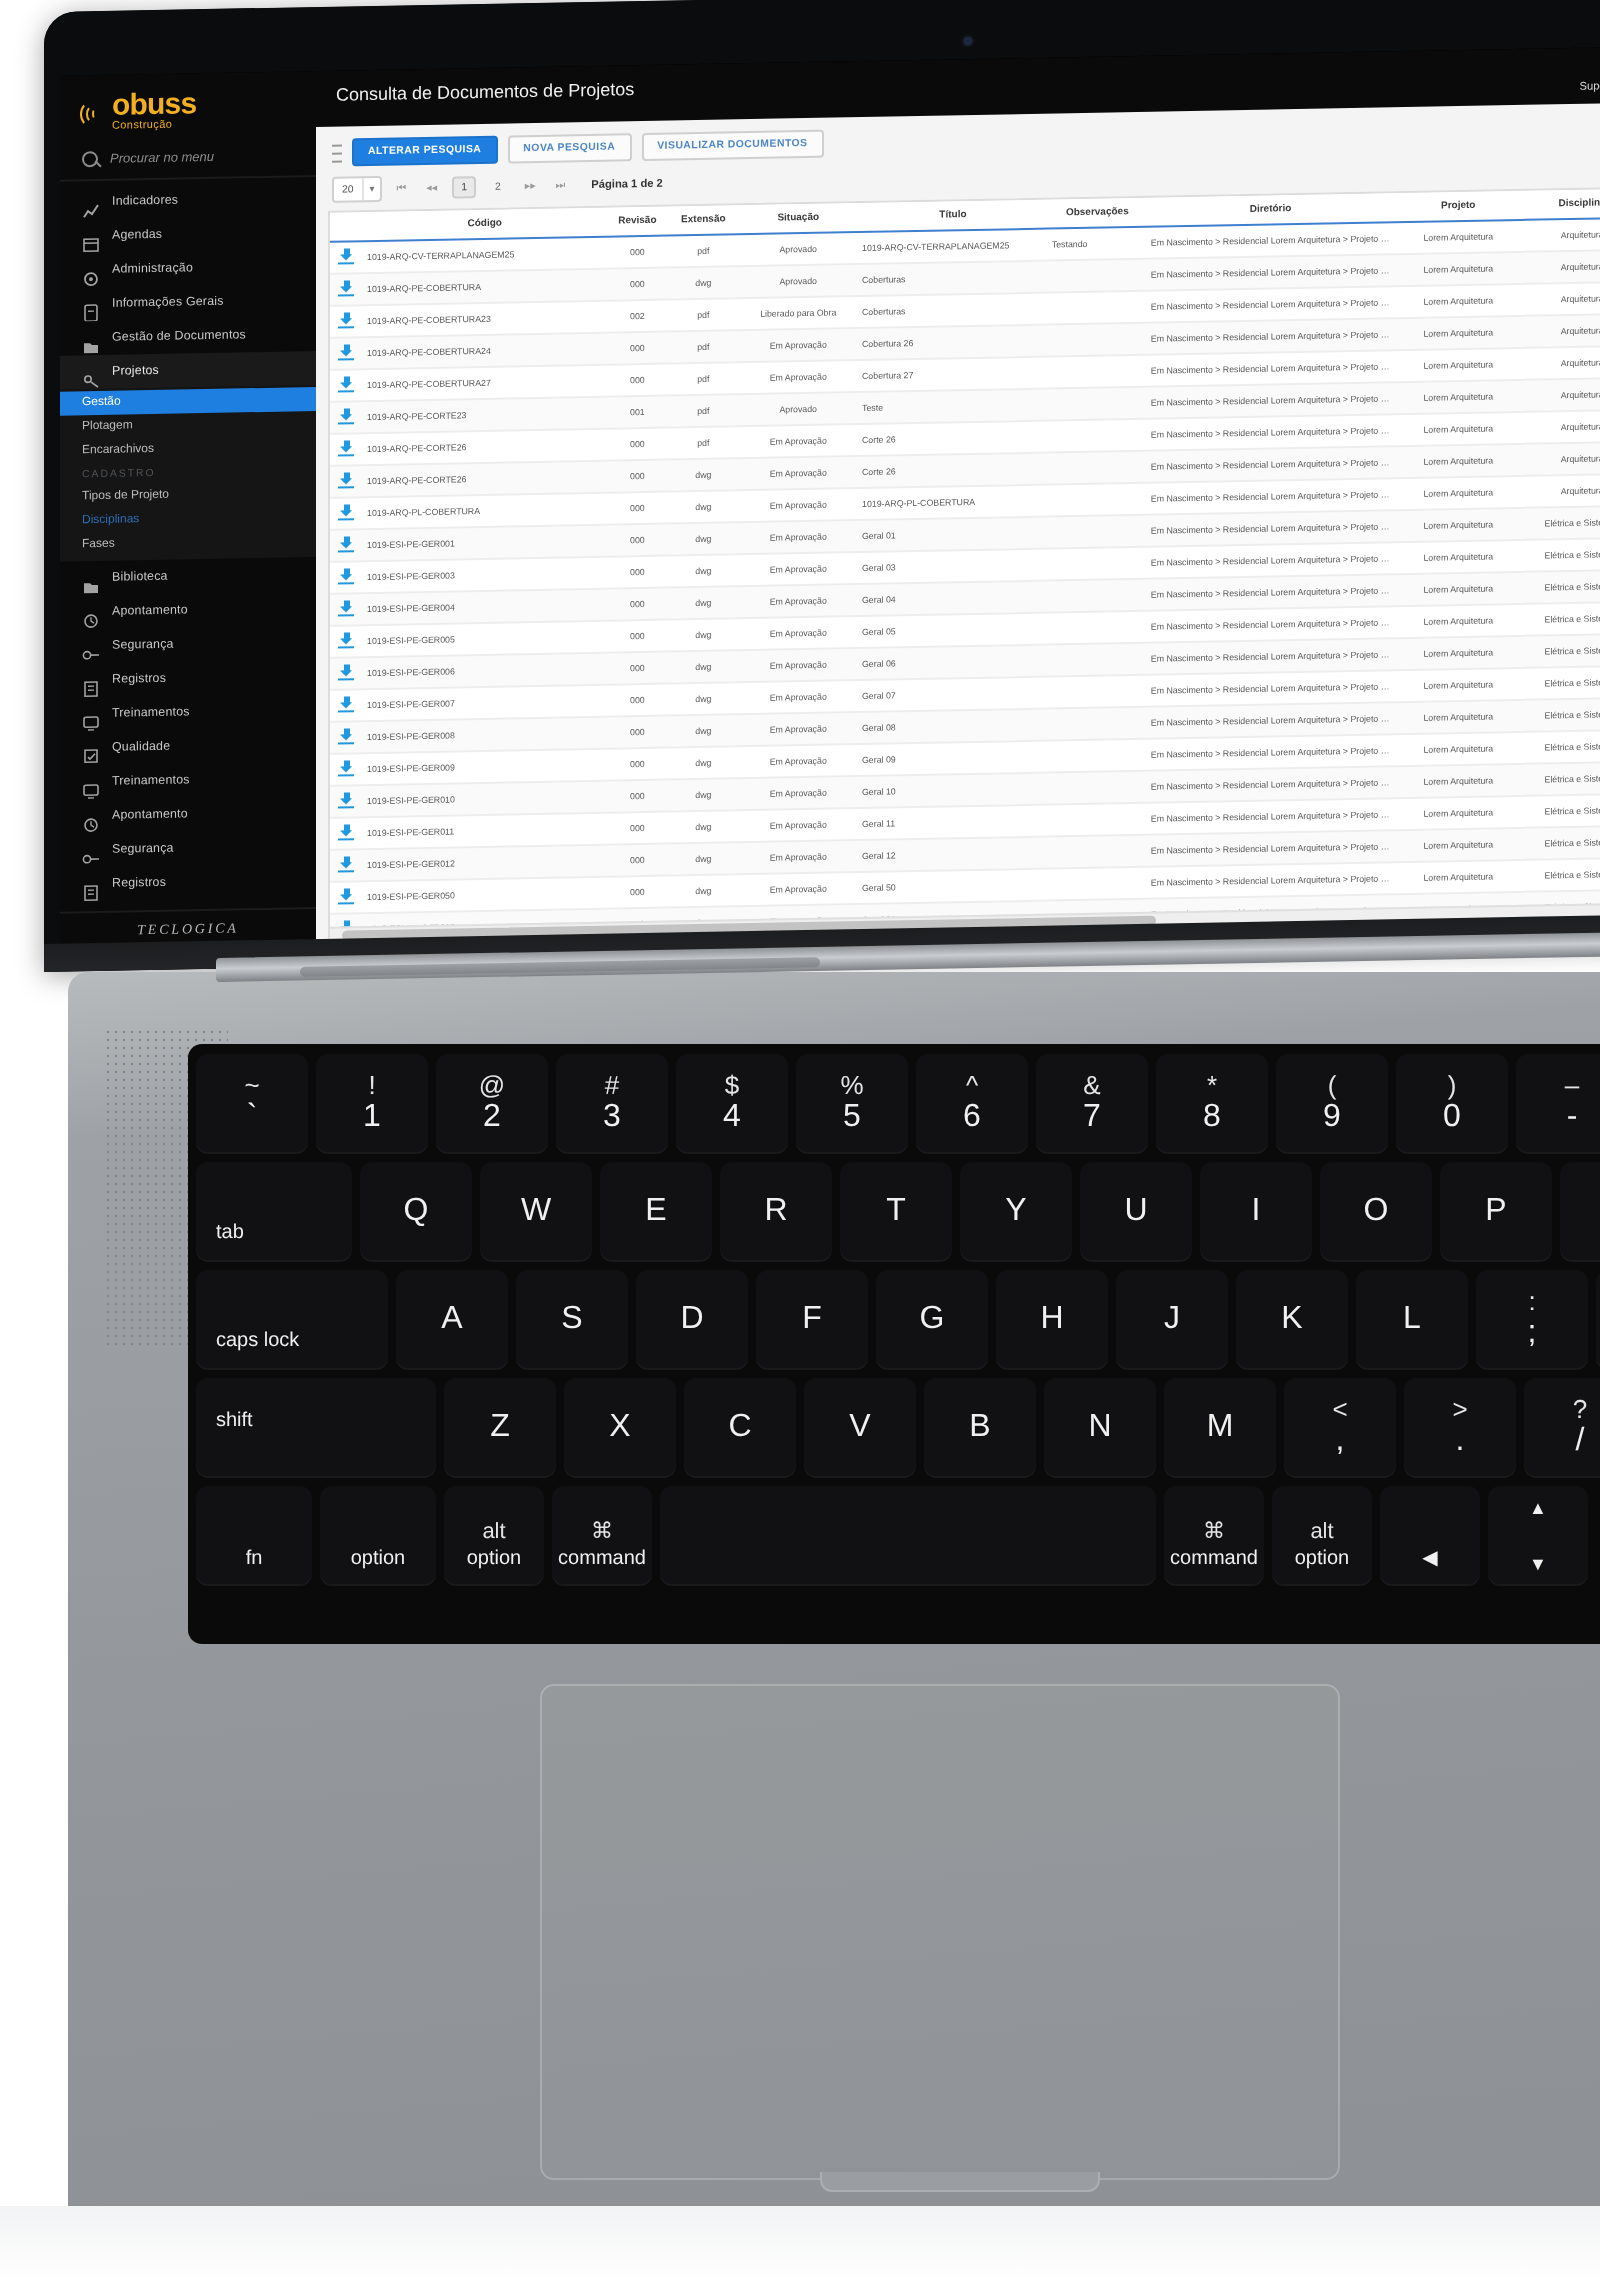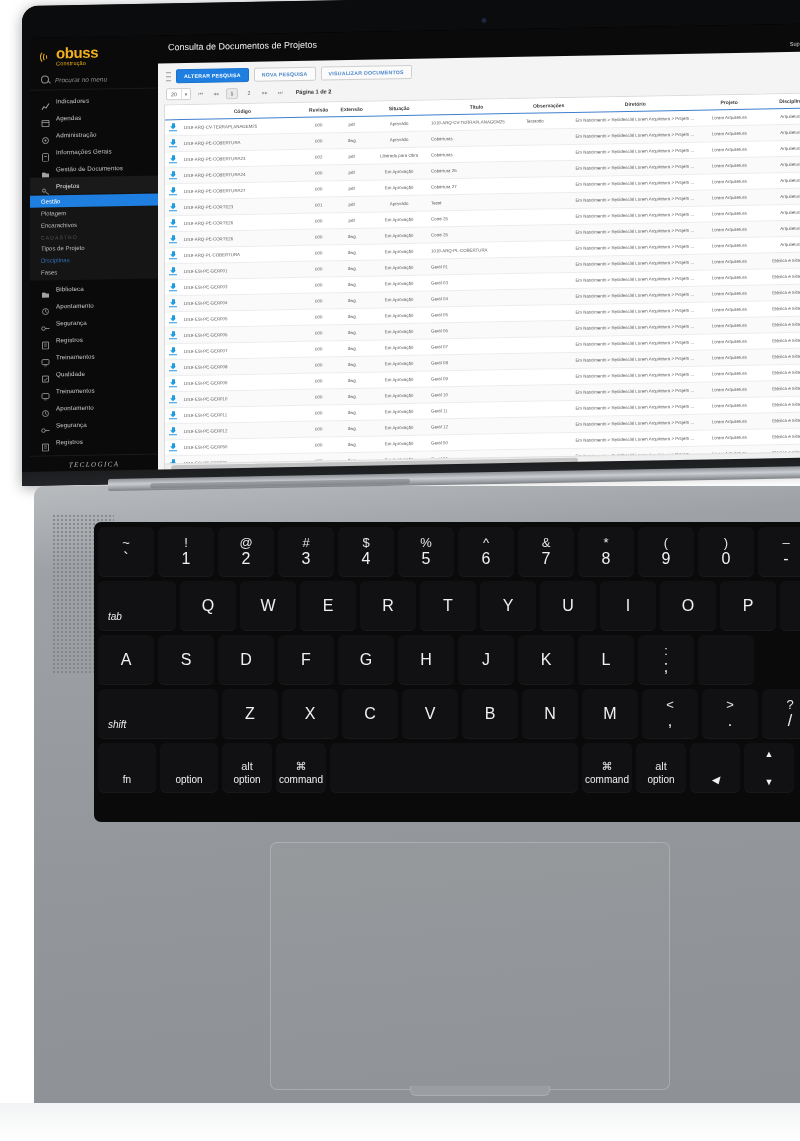--- a/index.html
+++ b/index.html
@@ -194,25 +194,25 @@
     background:#111113; border-radius:6px; color:#f0f0f0;
     display:flex; flex-direction:column; align-items:center; justify-content:center;
     height:50px; font-size:16px; flex:0 0 auto; box-shadow: inset 0 -1px 0 rgba(255,255,255,.04);
     position:relative;
   }
   .key .up { font-size:13px; line-height:1.05; opacity:.95; }
   .key .dn { font-size:16px; line-height:1.15; }
   .key.w1 { width:56px; }
   .key.wtab { width:78px; align-items:flex-start; justify-content:flex-end; padding:0 0 8px 10px; }
   .key.wcaps { width:96px; align-items:flex-start; justify-content:flex-end; padding:0 0 8px 10px; }
-  .key.wshift { width:120px; align-items:flex-start; justify-content:flex-end; padding:0 0 8px 10px; }
+  .key.wshift { width:120px; align-items:flex-start; padding:0 0 8px 10px; }
   .key.wmod { width:50px; align-items:center; justify-content:flex-end; padding-bottom:7px; }
   .key.wmod2 { width:58px; align-items:center; justify-content:flex-end; padding-bottom:7px; }
   .key.wspace { width:248px; }
-  .key.small { font-size:10px;font-style:italic; }
+  .key.small { font-size:10px; }
   .key .mlabel { font-size:10px; line-height:1.3; }
   .key .msym { font-size:11px; line-height:1.2; opacity:.95; }
   .key.arrowhalf { width:50px; height:50px; justify-content:space-between; padding:6px 0; font-size:9px; }
 
   .trackpad {
     position:absolute; left:270px; top:842px; width:400px; height:248px;
     border:1px solid rgba(255,255,255,.22); border-radius:7px;
     background:rgba(255,255,255,.02);
   }
   .tp-notch {
@@ -845,20 +845,23 @@
         </div>
         <div class="key w1">
           <span class="dn">O</span>
         </div>
         <div class="key w1">
           <span class="dn">P</span>
         </div>
         <div class="key w1"></div>
       </div>
       <div class="kb-row">
+        <div class="key wcaps small">
+          <span class="mlabel">caps lock</span>
+        </div>
         <div class="key w1">
           <span class="dn">A</span>
         </div>
         <div class="key w1">
           <span class="dn">S</span>
         </div>
         <div class="key w1">
           <span class="dn">D</span>
         </div>
         <div class="key w1">

